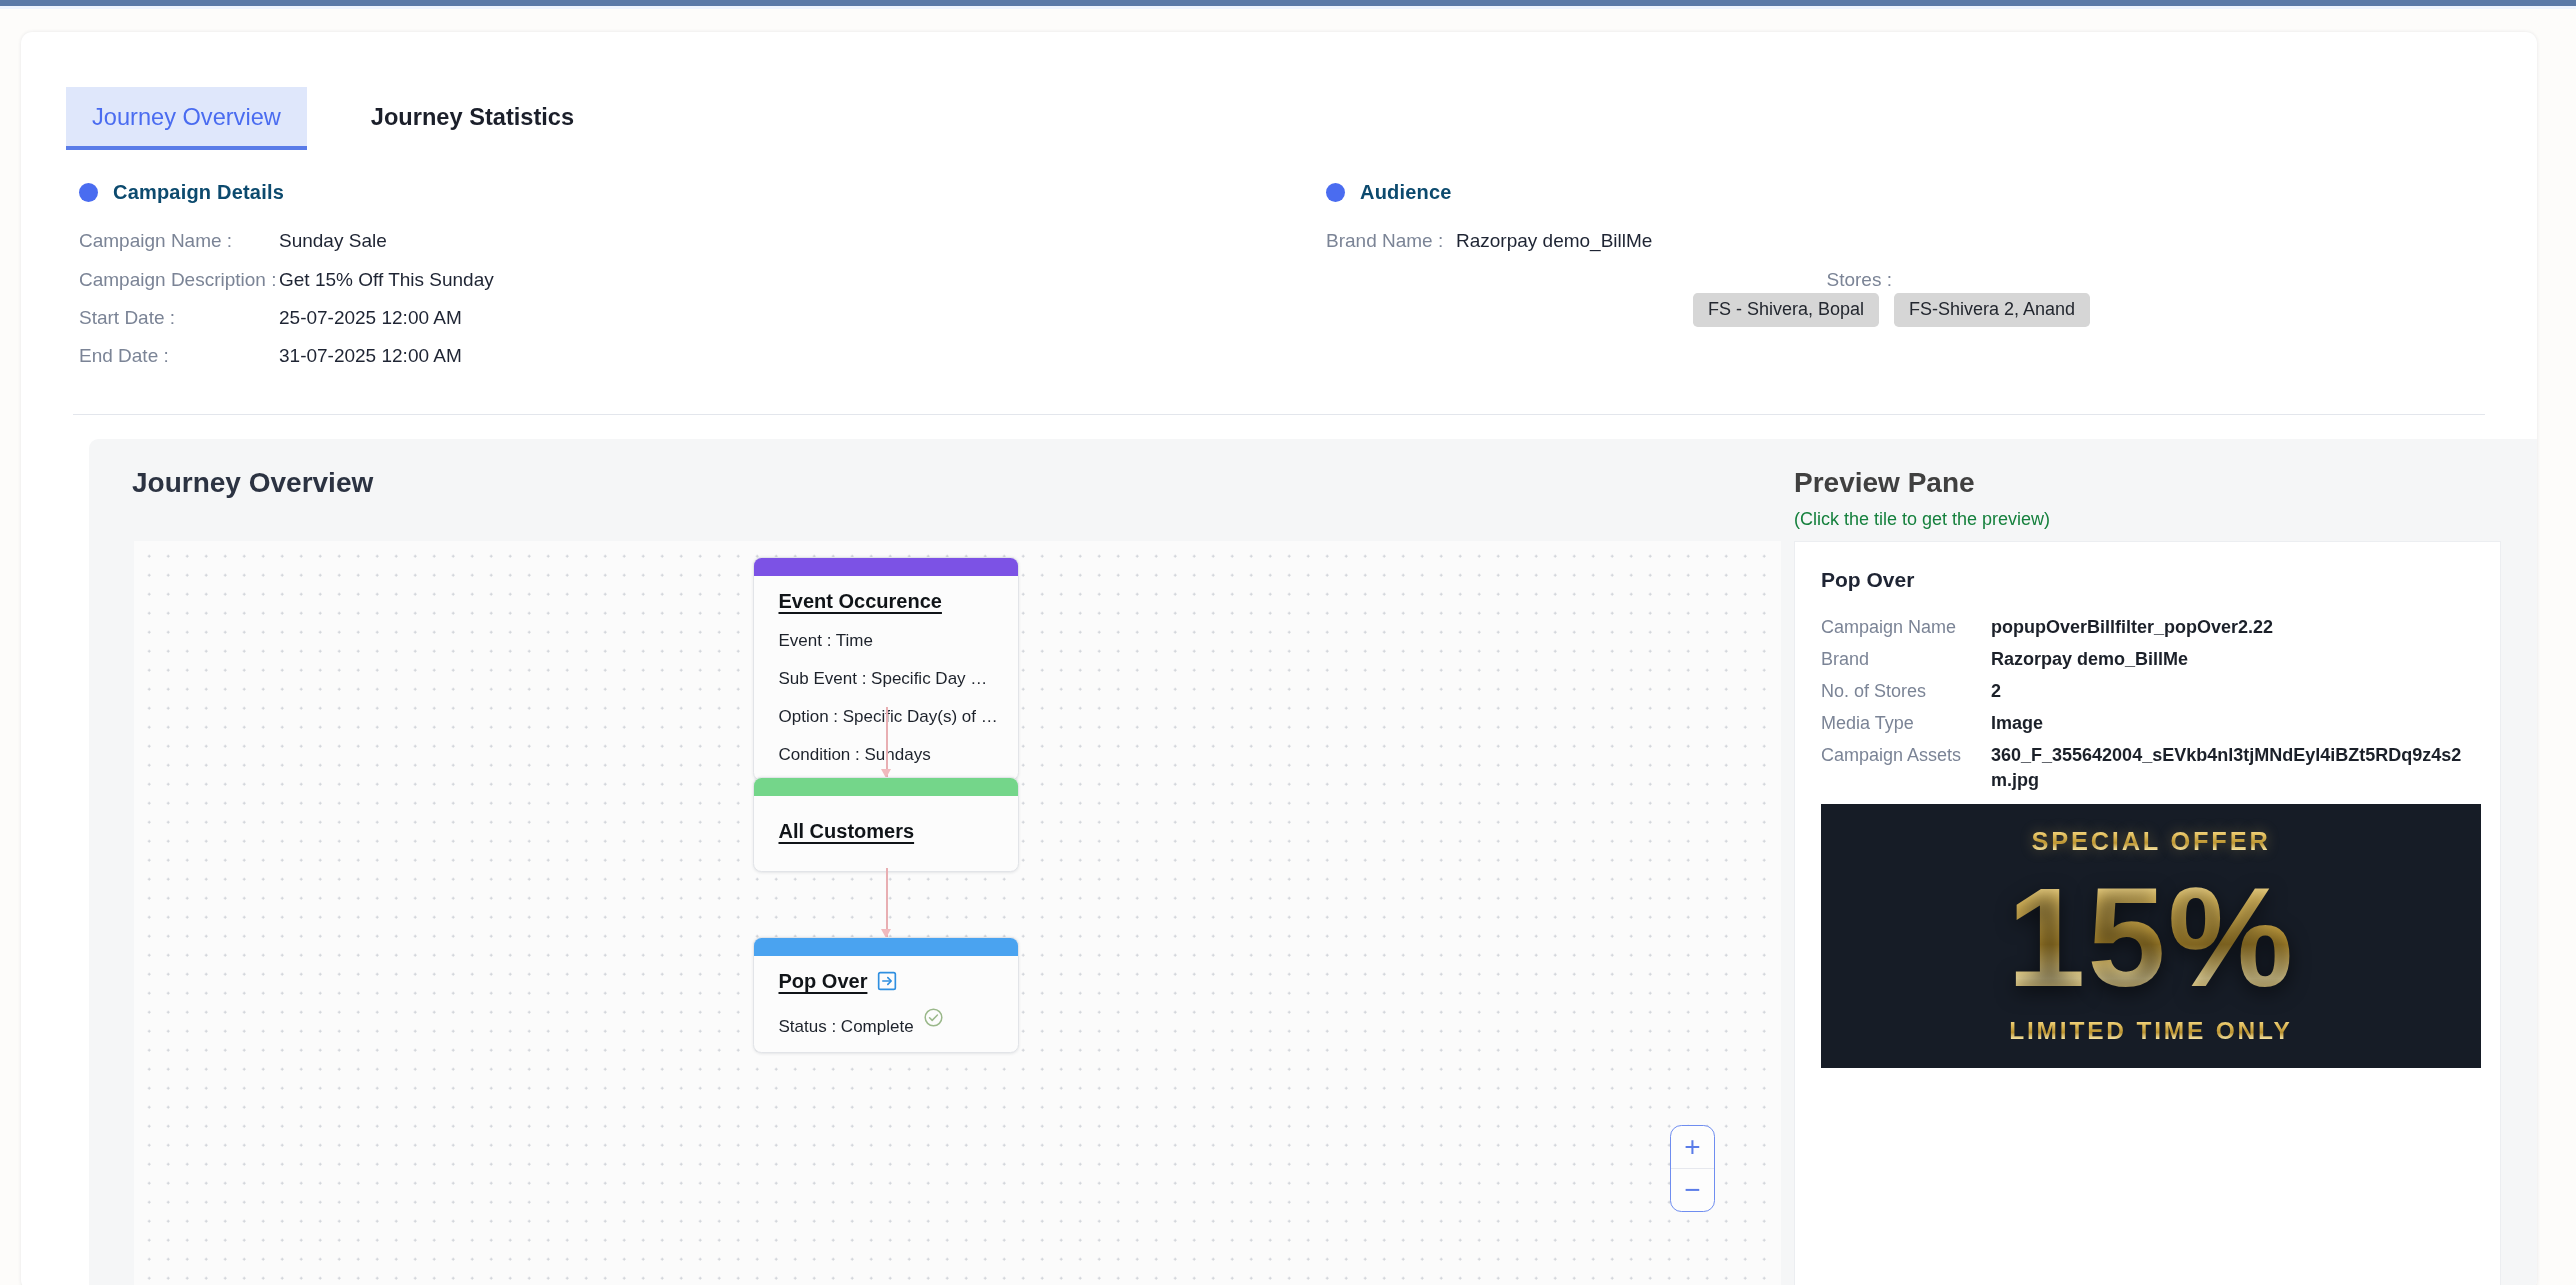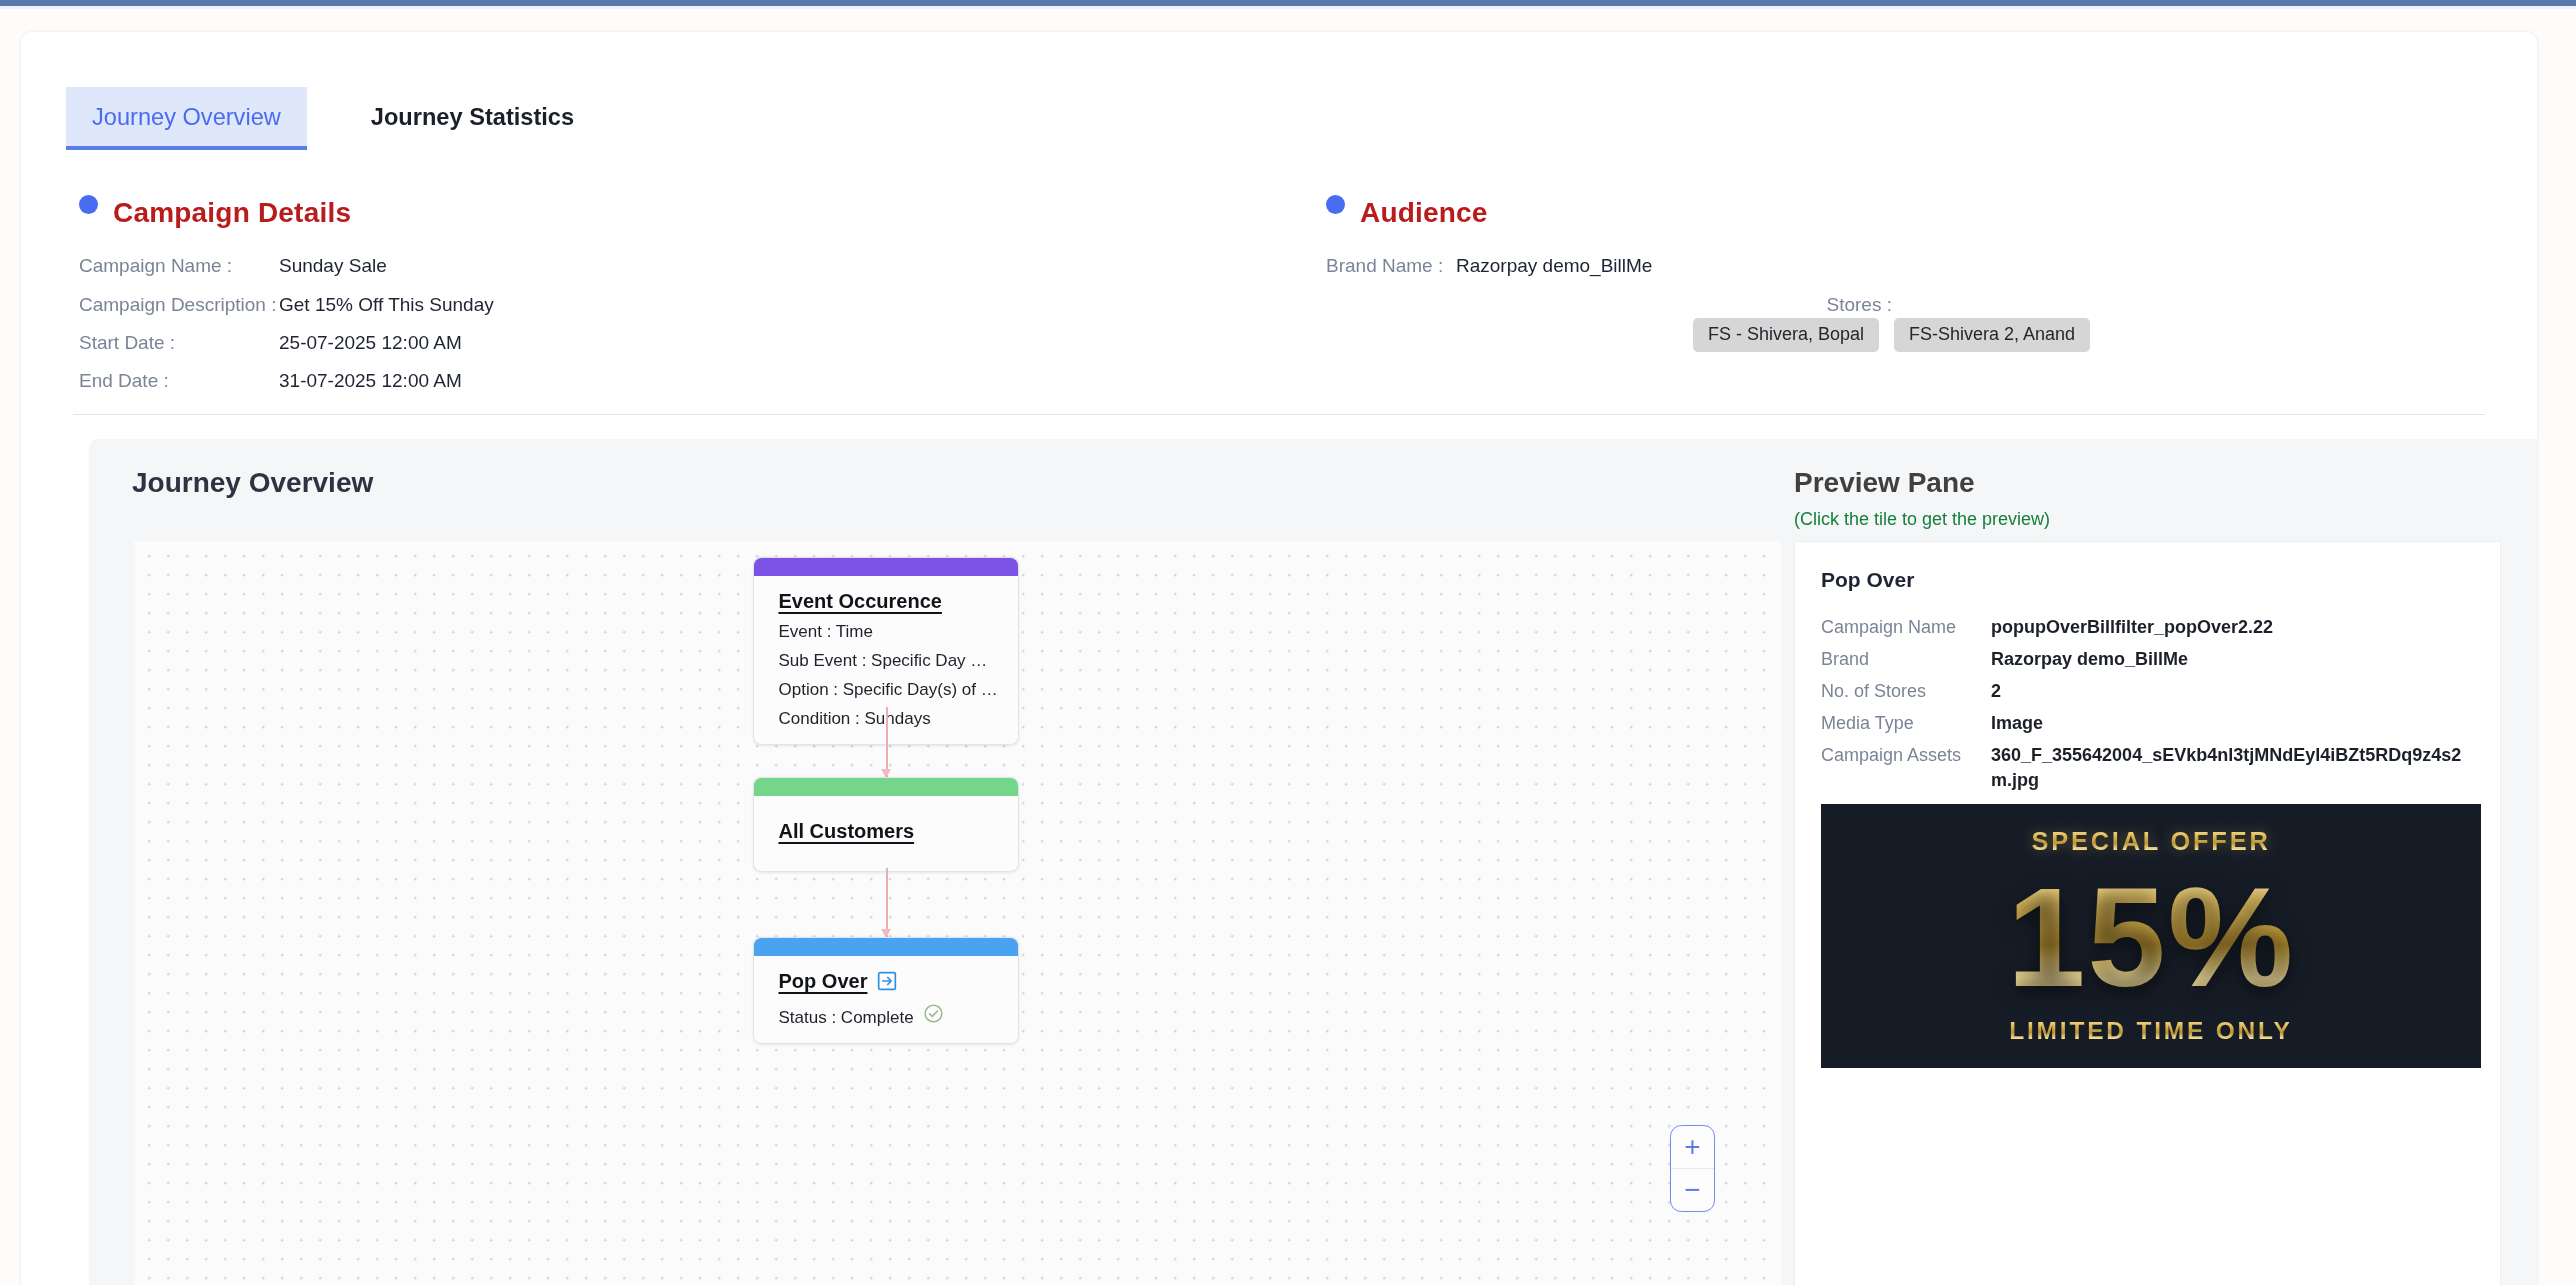--- a/index.html
+++ b/index.html
@@ -65,21 +65,21 @@
   #summary-section { position: absolute; top: 149px; left: 0; width: 2516px; }
   .section-head {
     display: flex; align-items: center; gap: 15px;
     margin-bottom: 24.5px;
   }
   .dot-marker {
     width: 19px; height: 19px; border-radius: 50%;
     background: #4a6cf0; flex: none;
   }
   .section-title {
-    font-size: 28px; font-weight: bold; color: #b91c1c; letter-spacing: 0.2px; margin-top: 16px;
+    font-size: 20px; font-weight: bold; color: #0c4a6e; letter-spacing: 0.2px;
   }
   #campaign-details { position: absolute; left: 58px; top: 0; width: 1131px; }
   #audience-block  { position: absolute; left: 1305px; top: 0; width: 1131px; }
 
   .kv-row { display: flex; align-items: center; margin-bottom: 12.2px; }
   .kv-key {
     font-size: 19px; color: #7b8496; line-height: 26px;
   }
   .kv-val {
     font-size: 19px; color: #1e2433; line-height: 26px;
@@ -133,21 +133,21 @@
     overflow: hidden;
   }
   .node-header { height: 18px; width: 100%; }
   .node-body { padding: 14px 19px 15px 24.5px; }
   .node-title {
     font-size: 20px; font-weight: bold; color: #101418;
     text-decoration: underline; text-underline-offset: 3.8px;
     display: inline-block;
   }
   .node-line {
-    font-size: 17px; color: #1d222b; margin-top: 9px;
+    font-size: 17px; color: #1d222b; margin-top: 18px;
     white-space: nowrap; overflow: hidden; text-overflow: ellipsis;
   }
   .title-row { display: flex; align-items: center; gap: 9.4px; }
 
   #node-event { top: 16px; left: 619px; }
   #node-audience { top: 236px; left: 619px; }
   #node-popover { top: 396px; left: 619px; }
   #node-audience .node-body { padding: 24.5px 19px 28px 24.5px; }
 
   .connector {

